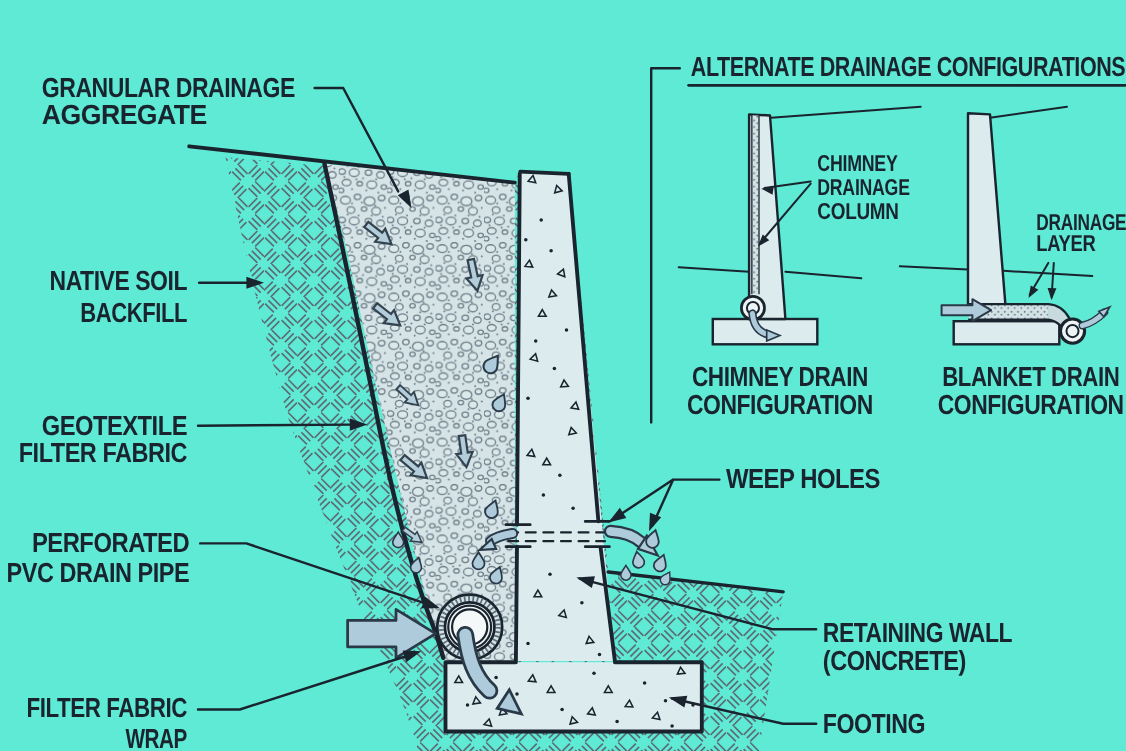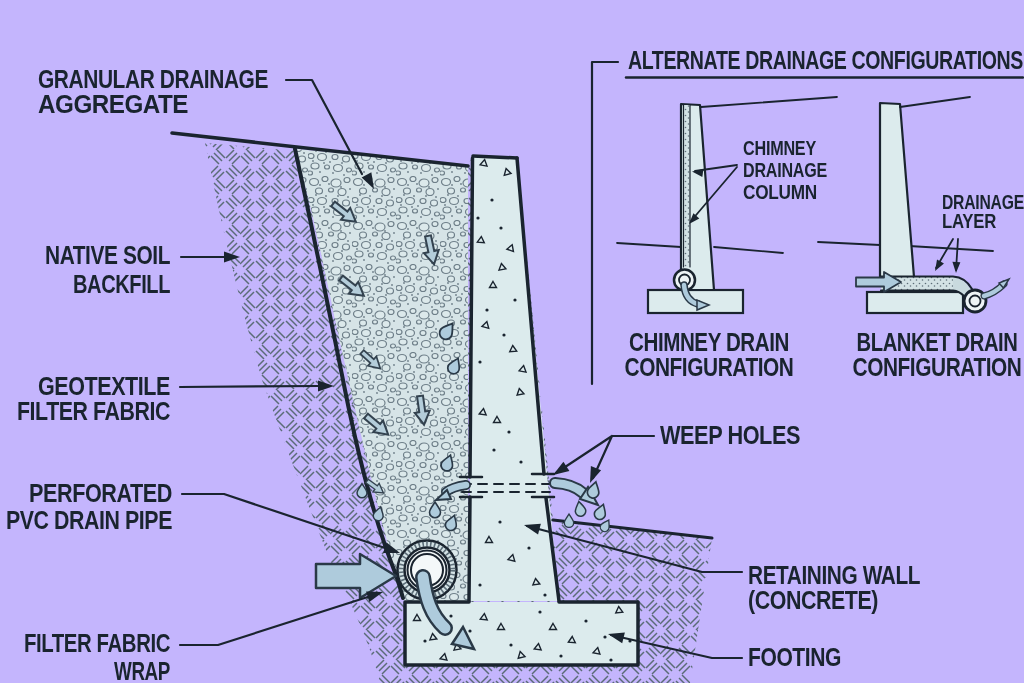--- a/index.html
+++ b/index.html
@@ -1,16 +1,16 @@
 <!DOCTYPE html>
 <html><head>
 <meta charset="utf-8">
 <style>
   html,body{margin:0;padding:0;background:#d8e7e9;}
-  .stage{position:relative;width:1024px;height:683px;overflow:hidden;background:#c4b5fd;}
+  .stage{position:relative;width:1024px;height:683px;overflow:hidden;background:#5eead4;}
   svg{display:block;}
   text{font-family:"Liberation Sans","DejaVu Sans",sans-serif;font-weight:bold;fill:#1a242f;}
   .lbl25{font-size:25px;letter-spacing:-0.5px;}
   .lbl21{font-size:21px;letter-spacing:-0.3px;}
   .leader{stroke:#1a242f;stroke-width:2.2;fill:none;stroke-linecap:round;stroke-linejoin:round;}
   .leader-thin{stroke:#1a242f;stroke-width:1.8;fill:none;stroke-linecap:round;}
   .outline{stroke:#1a242f;fill:none;stroke-linecap:round;stroke-linejoin:round;}
   .ah{fill:#1a242f;}
   .water-dk{stroke:#2a3947;fill:none;stroke-linecap:round;}
   .water-lt{stroke:#aecbdc;fill:none;stroke-linecap:round;}

